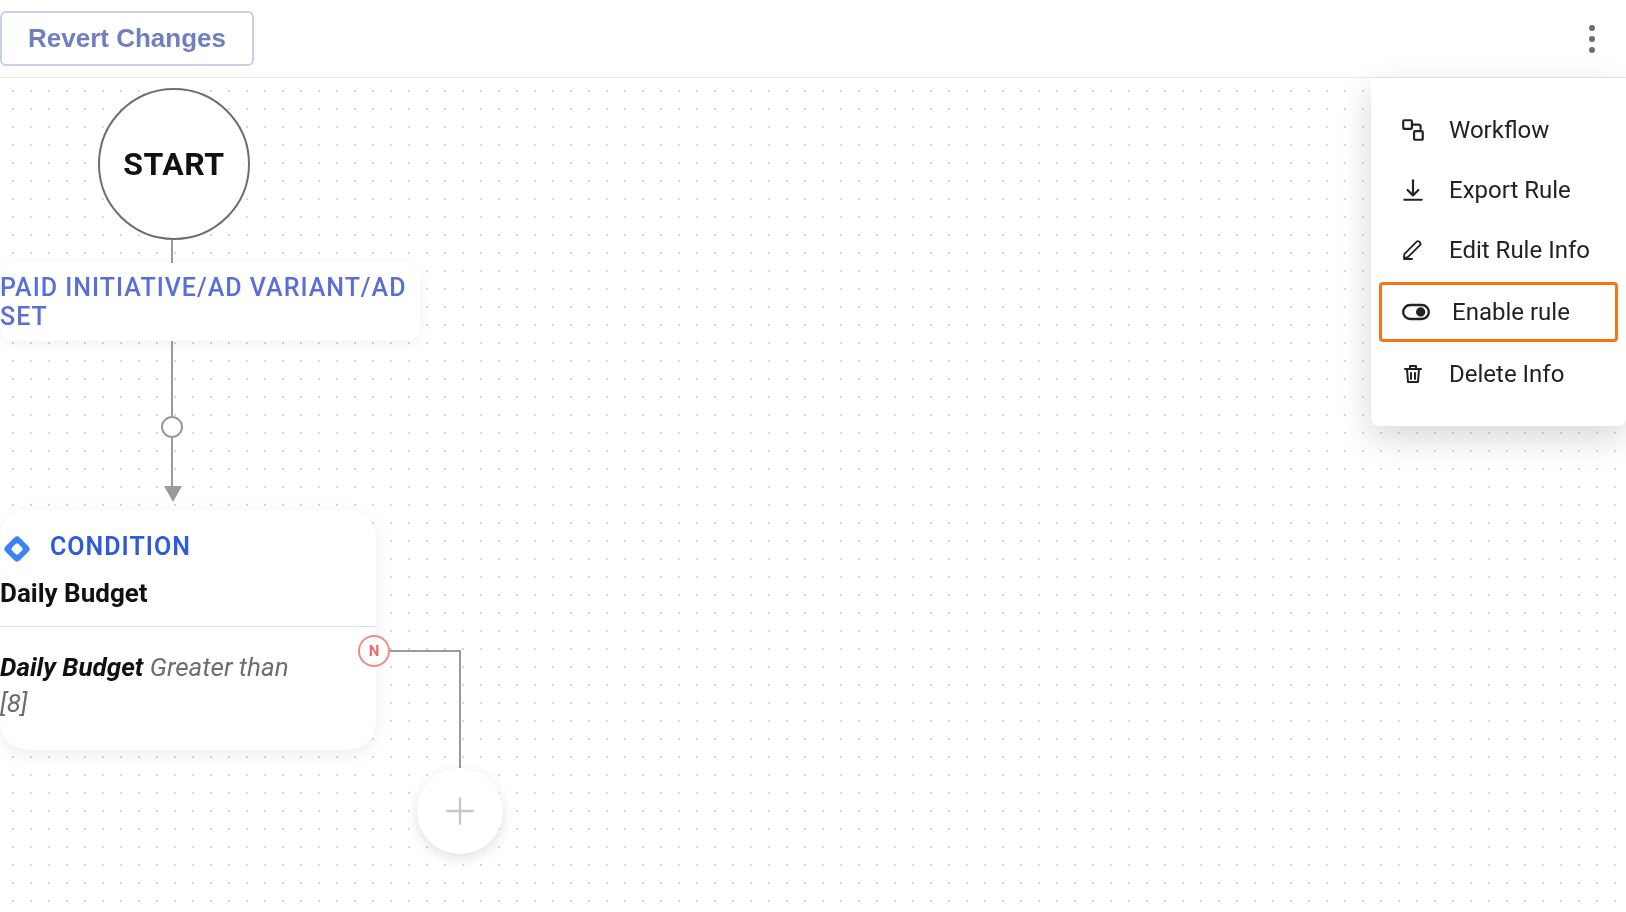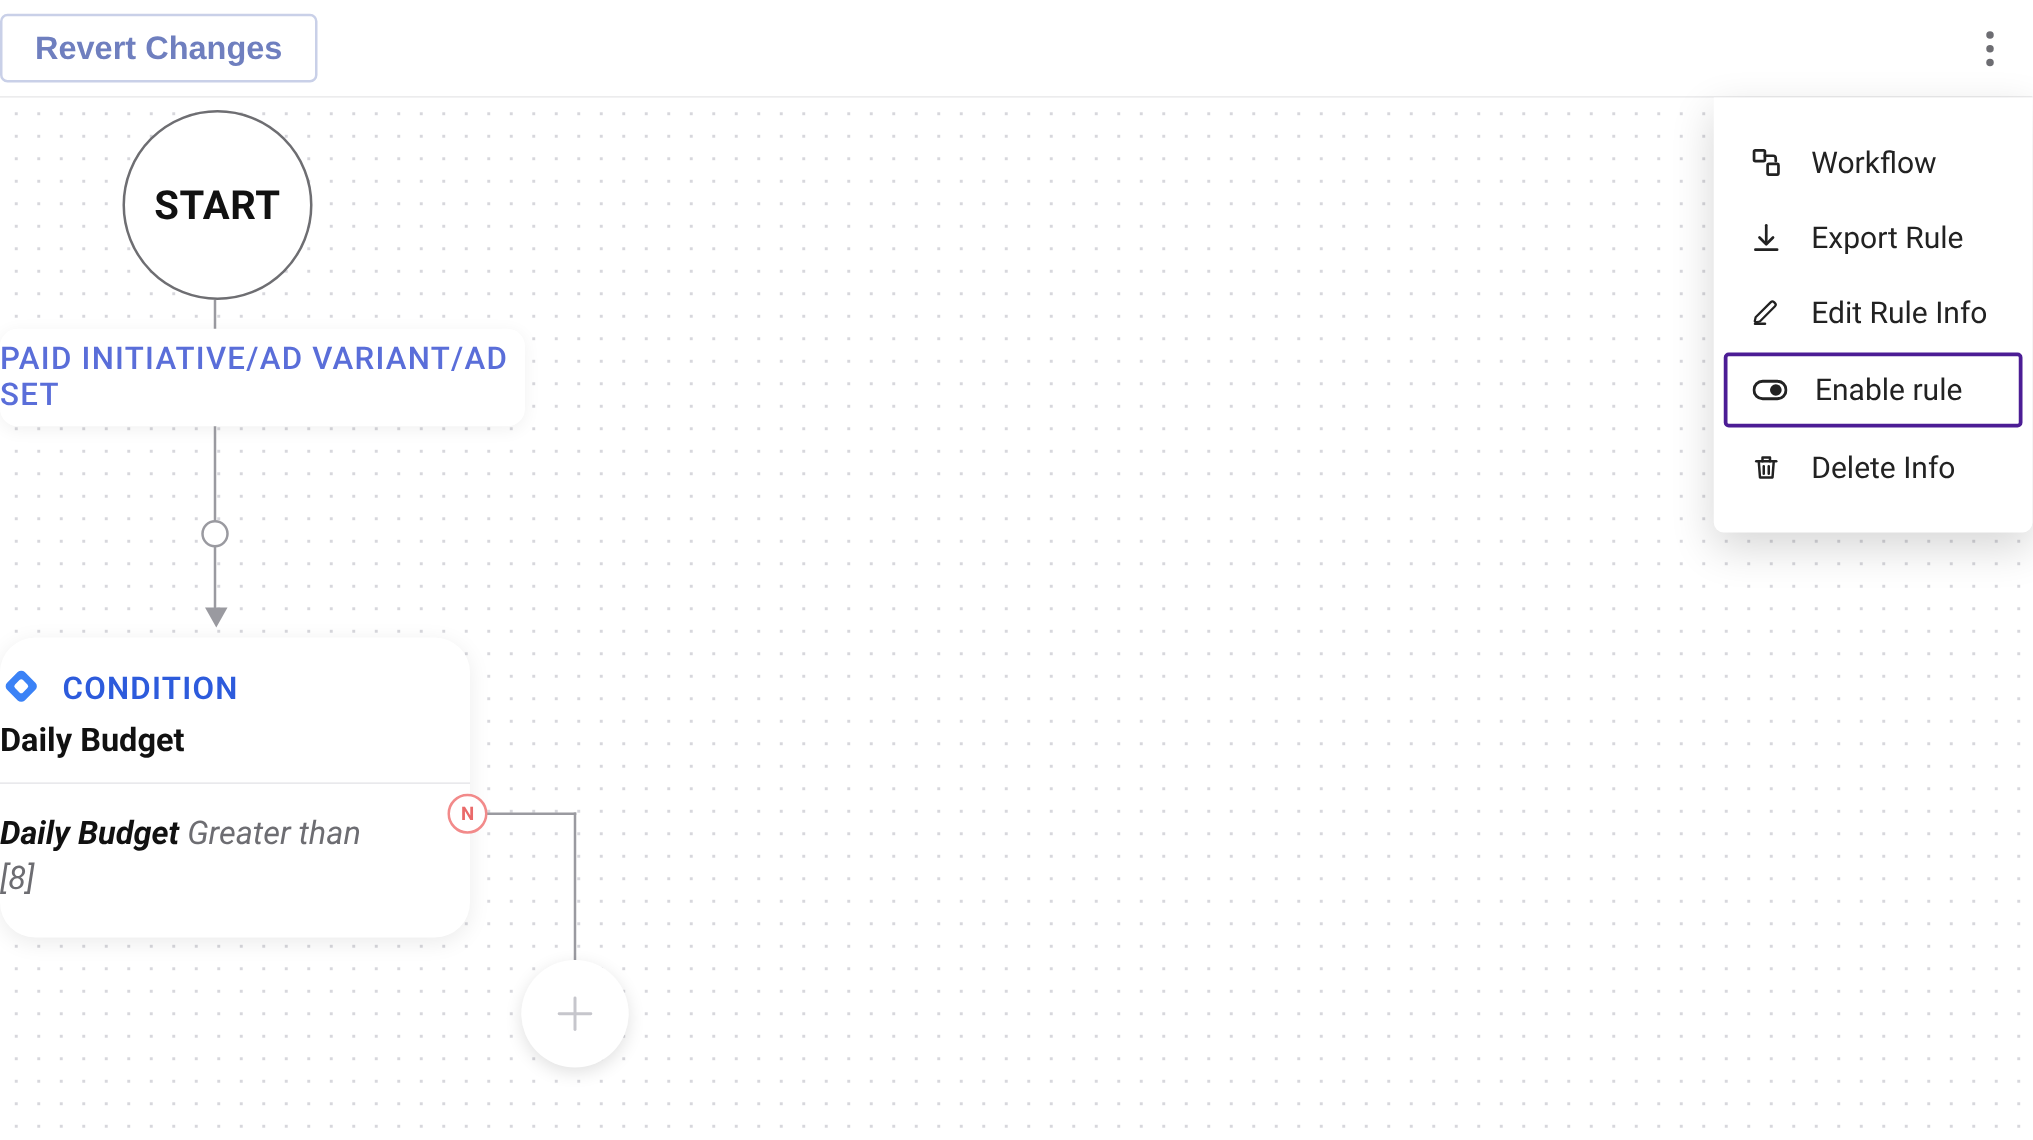--- a/index.html
+++ b/index.html
@@ -95,21 +95,21 @@
   .condition-card {
     position: absolute;
     left: 0; top: 432px;
     width: 376px;
     background: #fff;
     border-radius: 28px;
     box-shadow: 0 4px 18px rgba(0,0,0,0.08);
     padding: 22px 24px 28px 0;
   }
   .cond-header {
-    display: flex; align-items: flex-end; gap: 16px;
+    display: flex; align-items: flex-start; gap: 16px;
     padding-left: 0;
   }
   .diamond-wrap {
     width: 34px; height: 34px;
     position: relative;
     flex-shrink: 0;
   }
   .cond-label {
     color: #2d5bdc;
     font-size: 25px;
@@ -167,21 +167,21 @@
     display: flex; align-items: center;
     gap: 22px;
     padding: 16px 28px;
     font-size: 24px;
     color: #222;
     cursor: pointer;
   }
   .dropdown-item .ic { width: 28px; height: 28px; flex-shrink:0; display:flex; align-items:center; justify-content:center; }
   .dropdown-item.highlight {
     margin: 2px 8px;
-    border: 3px solid #4c1d95;
+    border: 3px solid #f97316;
     border-radius: 4px;
     padding: 13px 20px;
     text-align: right;
   }
   svg { display: block; }
 </style>
 </head>
 <body>
 
 <div class="toolbar">

